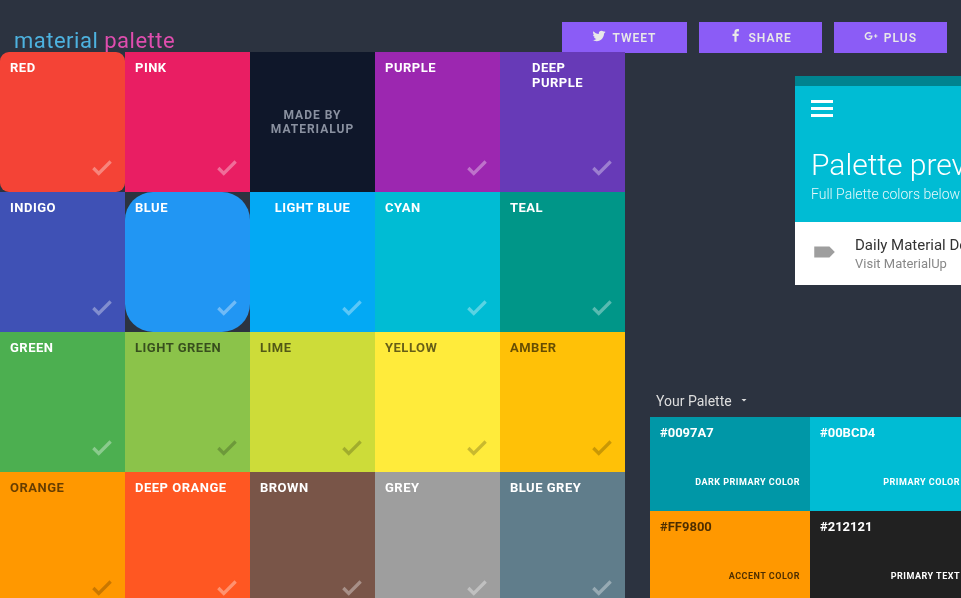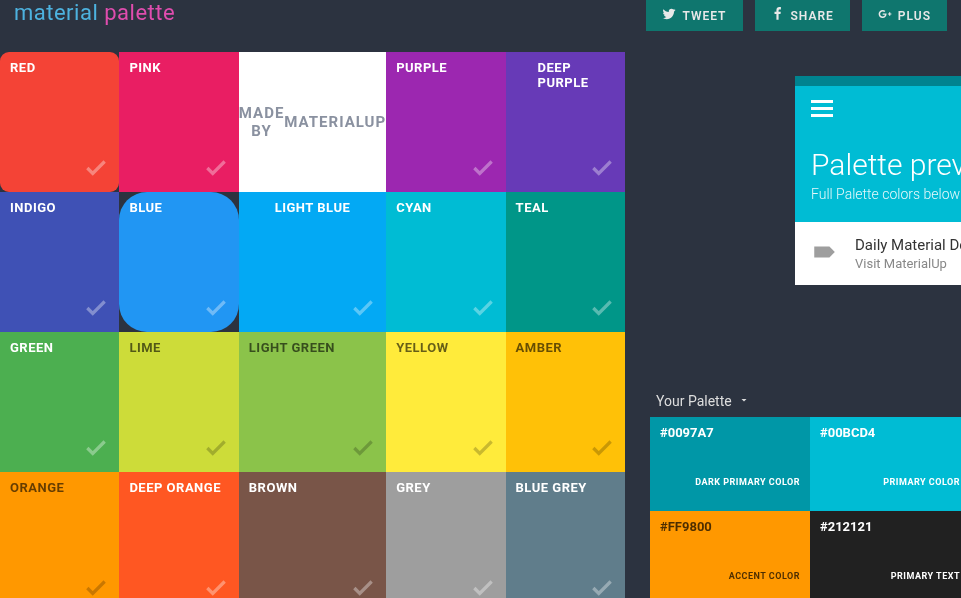--- a/index.html
+++ b/index.html
@@ -6,35 +6,35 @@
   body {
     background: #2c3340;
     font-family: -apple-system, BlinkMacSystemFont, "Segoe UI", Roboto, Arial, sans-serif;
     width: 961px;
     height: 598px;
     overflow: hidden;
     position: relative;
   }
   .header {
     display: flex;
-    align-items: flex-start;
+    align-items: flex-end;
     height: 53px;
     padding: 0 14px;
   }
   .logo { font-size: 22px; font-weight: 400; letter-spacing: .5px; }
   .logo .w1 { color: #4db2df; }
   .logo .w2 { color: #df4dae; }
   .social { margin-left: auto; display: flex; gap: 12px; }
   .social-btn {
-    background: #0f766e;
+    background: #8b5cf6;
     color: #e8e8e8;
     font-size: 12px;
     font-weight: 600;
     letter-spacing: 1px;
-    padding: 7px 16px;
+    padding: 7px 30px;
     display: flex;
     align-items: center;
     gap: 6px;
   }
   .social-btn svg { width: 14px; height: 14px; fill: #e8e8e8; }
   .grid {
     position: absolute;
     top: 52px;
     left: 0;
     width: 625px;
@@ -52,27 +52,27 @@
   }
   .sw.dark-text { color: rgba(0,0,0,0.6); }
   .sw .check {
     position: absolute;
     bottom: 8px;
     right: 10px;
     opacity: .35;
   }
   .sw .check svg { width: 26px; height: 26px; stroke: currentColor; fill: none; stroke-width: 3; }
   .ad {
-    background: #ffffff;
+    background: #0f172a;
     color: #8a91a0;
-    font-size: 15px;
+    font-size: 12px;
     font-weight: 700;
     letter-spacing: 1px;
     display: flex;
-    flex-direction: row;
+    flex-direction: column;
     align-items: center;
     justify-content: center;
     text-align: center;
   }
   
   .preview {
     position: absolute;
     top: 76px;
     left: 795px;
     width: 400px;
@@ -194,24 +194,24 @@
         </svg></span></div>
     <div class="sw" style="background: rgb(0, 188, 212);"><span>CYAN</span><span class="check"><svg viewBox="0 0 24 24">
           <path d="M4 12l5 5L20 6"></path>
         </svg></span></div>
     <div class="sw" style="background: rgb(0, 150, 136);"><span>TEAL</span><span class="check"><svg viewBox="0 0 24 24">
           <path d="M4 12l5 5L20 6"></path>
         </svg></span></div>
     <div class="sw" style="background: rgb(76, 175, 80);"><span>GREEN</span><span class="check"><svg viewBox="0 0 24 24">
           <path d="M4 12l5 5L20 6"></path>
         </svg></span></div>
+    <div class="sw dark-text" style="background: rgb(139, 195, 74);"><span>LIGHT GREEN</span><span class="check"><svg viewBox="0 0 24 24">
+          <path d="M4 12l5 5L20 6"></path>
+        </svg></span></div>
     <div class="sw dark-text" style="background: rgb(205, 220, 57);"><span>LIME</span><span class="check"><svg viewBox="0 0 24 24">
-          <path d="M4 12l5 5L20 6"></path>
-        </svg></span></div>
-    <div class="sw dark-text" style="background: rgb(139, 195, 74);"><span>LIGHT GREEN</span><span class="check"><svg viewBox="0 0 24 24">
           <path d="M4 12l5 5L20 6"></path>
         </svg></span></div>
     <div class="sw dark-text" style="background: rgb(255, 235, 59);"><span>YELLOW</span><span class="check"><svg viewBox="0 0 24 24">
           <path d="M4 12l5 5L20 6"></path>
         </svg></span></div>
     <div class="sw dark-text" style="background: rgb(255, 193, 7);"><span>AMBER</span><span class="check"><svg viewBox="0 0 24 24">
           <path d="M4 12l5 5L20 6"></path>
         </svg></span></div>
     <div class="sw dark-text" style="background: rgb(255, 152, 0);"><span>ORANGE</span><span class="check"><svg viewBox="0 0 24 24">
           <path d="M4 12l5 5L20 6"></path>

